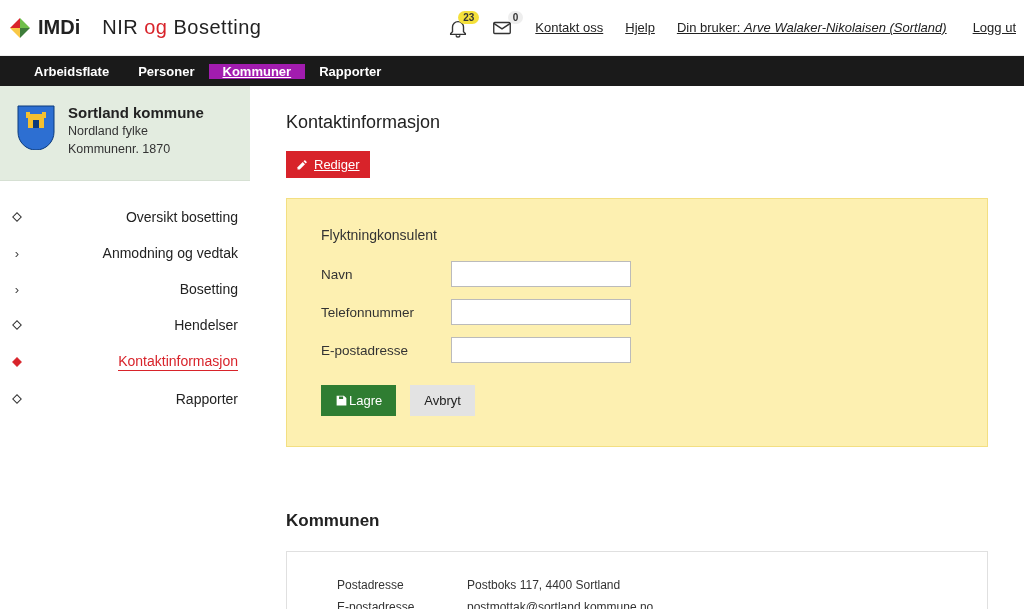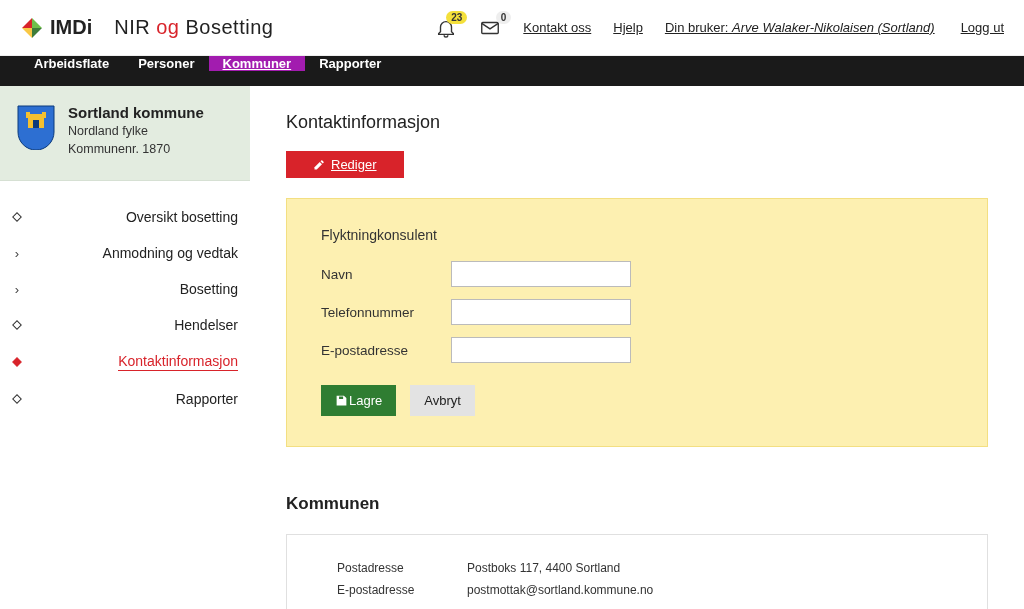--- a/index.html
+++ b/index.html
@@ -1,37 +1,37 @@
 <!DOCTYPE html>
 <html><head>
   <meta charset="utf-8">
   <style>
     * { box-sizing: border-box; margin: 0; padding: 0; }
     body { font-family: "Segoe UI", Arial, sans-serif; font-size: 14px; color: #222; background: #fff; width: 1024px; }
 
     
-    .topbar { display: flex; align-items: center; padding: 10px 20px; height: 56px; border-bottom: 1px solid #eee; }
+    .topbar { display: flex; align-items: center; padding: 10px 8px; height: 56px; border-bottom: 1px solid #eee; }
     .logo-wrap { display: flex; align-items: center; gap: 6px; }
     .imdi-logo-icon { width: 24px; height: 24px; }
     .imdi-text { font-size: 20px; font-weight: 700; color: #222; }
     .app-name { font-size: 20px; margin-left: 22px; letter-spacing: 0.5px; }
     .app-name .red { color: #d8232a; }
 
     .topbar-right { margin-left: auto; display: flex; align-items: center; gap: 22px; }
     .icon-badge { position: relative; display: inline-flex; align-items: center; }
     .icon-badge svg { width: 22px; height: 22px; stroke: #333; fill: none; stroke-width: 1.5; }
     .badge { position: absolute; top: -6px; right: -10px; border-radius: 10px; padding: 1px 5px; font-size: 10px; font-weight: 600; }
     .badge.yellow { background: #f4e03b; color: #333; }
     .badge.gray { background: #eee; color: #333; }
     .top-link { color: #222; text-decoration: underline; font-size: 13px; }
     .top-link .italic { font-style: italic; }
     .logout { margin-left: 4px; }
 
     
-    .navbar { background: #1a1a1a; display: flex; align-items: flex-start; height: 30px; padding-left: 20px; }
+    .navbar { background: #1a1a1a; display: flex; align-items: center; height: 30px; padding-left: 20px; }
     .nav-tab { display: flex; align-items: center; padding: 0 14px; color: #fff; font-size: 13px; font-weight: 600; cursor: pointer; }
     .nav-tab.active { background: #a21caf; }
     .nav-tab.active .nav-label { text-decoration: underline; }
     .nav-sep { width: 1px; background: #555; margin: 6px 0; }
 
     
     .layout { display: flex; }
     .sidebar { width: 250px; }
     .sidebar-header { background: #e3ece0; padding: 18px 16px 22px 16px; display: flex; gap: 12px; border-bottom: 1px solid #d6e0d3; }
     .shield-icon { width: 40px; height: 46px; flex-shrink: 0; }
@@ -42,34 +42,34 @@
     .side-item { display: flex; align-items: center; gap: 10px; padding: 10px 12px; cursor: pointer; font-size: 14px; color: #222; justify-content: space-between; }
     .side-item .bullet { width: 10px; height: 10px; flex-shrink: 0; }
     .side-item .chevron { font-size: 13px; color: #444; width: 10px; text-align: center; }
     .side-item.active { color: #d8232a; }
     .side-item.active .side-label { border-bottom: 1px solid #d8232a; padding-bottom: 1px; }
     .side-label { }
 
     
     .main { flex: 1; padding: 26px 36px 40px 36px; }
     .section-title { font-size: 18px; font-weight: 400; margin-bottom: 18px; color: #222; }
-    .edit-btn { background: #d8232a; color: #fff; border: none; padding: 6px 27px; font-size: 13px; display: inline-flex; align-items: center; gap: 6px; text-decoration: underline; cursor: pointer; }
+    .edit-btn { background: #d8232a; color: #fff; border: none; padding: 6px 10px; font-size: 13px; display: inline-flex; align-items: center; gap: 6px; text-decoration: underline; cursor: pointer; }
     .edit-btn svg { width: 12px; height: 12px; fill: #fff; }
 
     .form-panel { border: 1px solid #f3df82; background: #fdf0b1; margin-top: 20px; padding: 28px 34px 30px 34px; }
     .panel-heading { font-size: 14px; margin-bottom: 18px; color: #333; }
     .form-row { display: flex; align-items: center; margin-bottom: 12px; }
     .form-label { width: 130px; font-size: 13.5px; color: #333; }
     .form-input { width: 180px; height: 26px; border: 1px solid #bbb; padding: 2px 6px; font-size: 13px; background: #fff; }
     .form-actions { margin-top: 22px; display: flex; gap: 14px; }
     .btn-save { background: #2f7d32; color: #fff; border: none; padding: 7px 14px; font-size: 13px; display: inline-flex; align-items: center; gap: 1px; cursor: pointer; }
     .btn-save svg { width: 13px; height: 13px; fill: #fff; }
     .btn-cancel { background: #e3e3e3; color: #222; border: none; padding: 8px 14px; font-size: 13px; cursor: pointer; }
 
-    .kommune-section-title { font-size: 17px; margin-top: 47px; margin-bottom: 20px; }
+    .kommune-section-title { font-size: 17px; margin-top: 64px; margin-bottom: 20px; }
     .kommune-box { border: 1px solid #e0e0e0; padding: 26px 34px; }
     .info-row { display: flex; margin-bottom: 8px; font-size: 12px; margin-left: 16px; }
     .info-label { width: 130px; color: #333; }
     .info-value { color: #333; }
   </style>
 </head>
 <body>
 
 <div class="topbar">
   <div class="logo-wrap">

